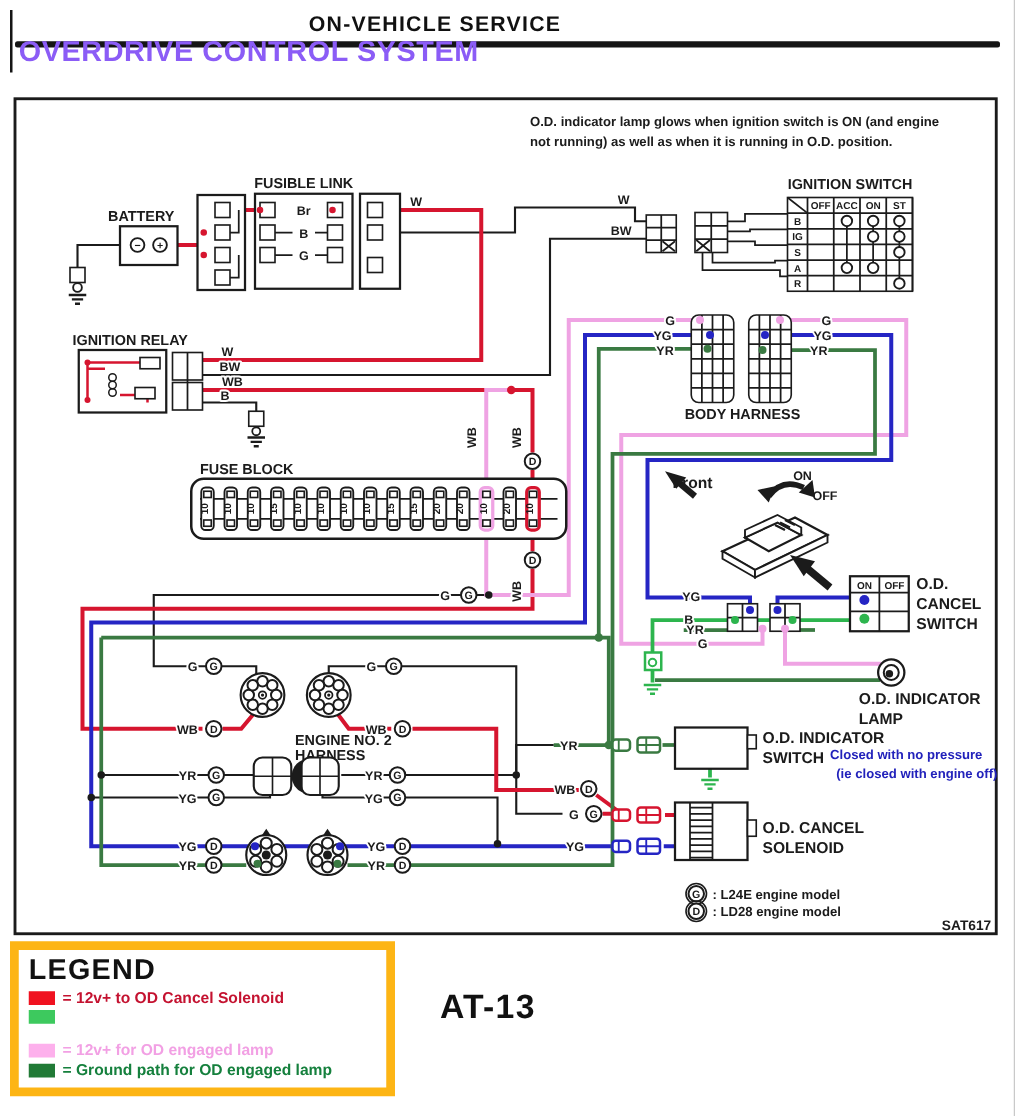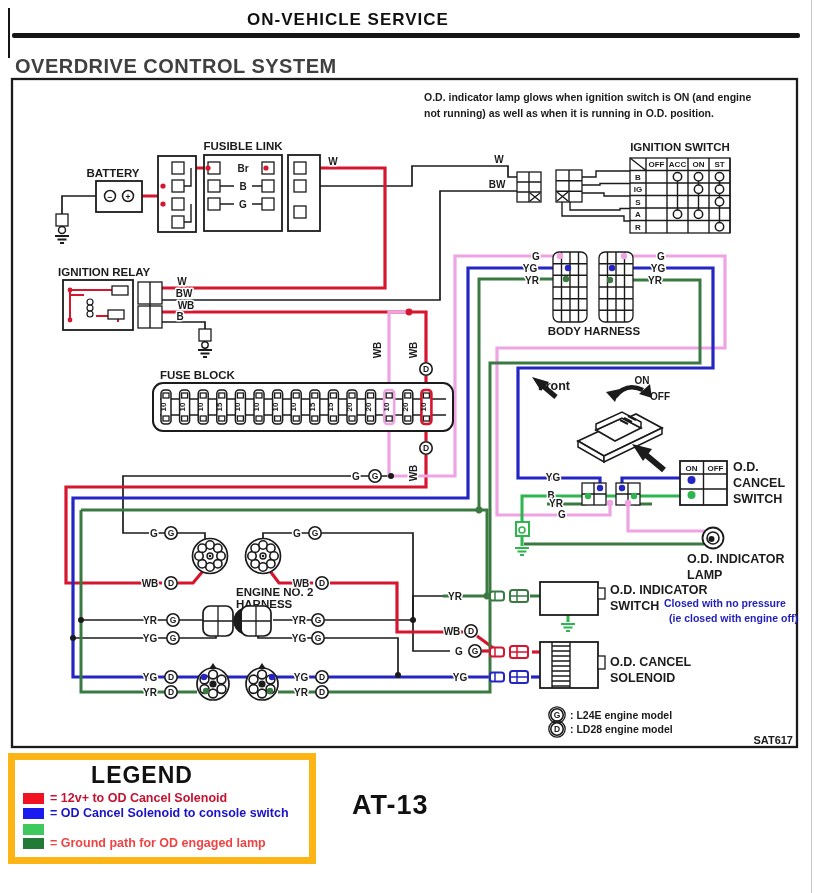--- a/index.html
+++ b/index.html
@@ -1,21 +1,21 @@
 <!DOCTYPE html>
 <html style="--black: #1b1b1b; --red: #d6152f; --blue: #2525c4; --green: #2db54e; --darkgreen: #3a7a42; --pink: #efa3e3; --legend_border: #fdb515;"><head>
 <meta charset="utf-8">
 <style>
   html,body{margin:0;padding:0;background:#fff;}
   body{width:815px;height:893px;position:relative;font-family:"Liberation Sans",sans-serif;overflow:hidden;}
   .hdr-title{position:absolute;top:10px;left:0;width:696px;text-align:center;font-weight:bold;font-size:17px;letter-spacing:1px;color:#111;}
   .hdr-rule{position:absolute;top:33px;left:12px;width:788px;height:5px;background:#151515;border-radius:2px;}
   .left-tick{position:absolute;top:8px;left:8px;width:2px;height:50px;background:#151515;}
   .right-edge{position:absolute;top:0;left:811px;width:1px;height:893px;background:#c9c9c9;}
-  .sec-title{position:absolute;top:55px;left:15px;font-weight:bold;font-size:20px;letter-spacing:0.5px;color:#404040;}
+  .sec-title{position:absolute;top:28px;left:15px;font-weight:bold;font-size:23px;letter-spacing:0.5px;color:#8b5cf6;}
   svg{position:absolute;top:0;left:0;}
   
   .wk{stroke:var(--black);stroke-width:1.7;fill:none}
   .wk2{stroke:var(--black);stroke-width:1.4;fill:none}
   .wR{stroke:var(--red);stroke-width:3.2;fill:none}
   .wB{stroke:var(--blue);stroke-width:3.2;fill:none}
   .wG{stroke:var(--green);stroke-width:3;fill:none}
   .wD{stroke:var(--darkgreen);stroke-width:3;fill:none}
   .wP{stroke:var(--pink);stroke-width:3.2;fill:none}
   .box{fill:#fff;stroke:var(--black);stroke-width:1.8}
@@ -26,21 +26,21 @@
   .ct{font:bold 11.5px "Liberation Sans",sans-serif;fill:var(--black);text-anchor:middle}
   .ctl{font:bold 11.5px "Liberation Sans",sans-serif;fill:var(--black)}
   .bt{font:bold 12.5px "Liberation Sans",sans-serif;fill:var(--black)}
   .note{font:bold 10.5px "Liberation Sans",sans-serif;fill:var(--black)}
   .bluenote{font:bold 10.5px "Liberation Sans",sans-serif;fill:#2222bb}
   .small{font:bold 8px "Liberation Sans",sans-serif;fill:var(--black);text-anchor:middle}
   .sat{font:bold 11px "Liberation Sans",sans-serif;fill:var(--black);text-anchor:end}
   .dk{fill:var(--black)} .dR{fill:var(--red)} .dB{fill:var(--blue)} .dG{fill:var(--green)} .dD{fill:var(--darkgreen)} .dP{fill:var(--pink)}
   
   .legend{position:absolute;left:8px;top:753px;width:278px;background:#fff;border:7px solid var(--legend_border);padding:2px 8px 6px 8px;}
-  .legend-title{font-weight:bold;font-size:23px;color:#111;text-align:center;margin:0 40px 2px 0;letter-spacing:1px;}
+  .legend-title{font-weight:bold;font-size:23px;color:#111;text-align:left;margin:0 40px 2px 0;letter-spacing:1px;}
   .lg-row{display:flex;align-items:flex-start;gap:6px;margin:1px 0;}
   .lg-sw{flex:0 0 21px;height:11px;margin-top:2px;}
   .lg-tx{font-weight:bold;font-size:12.5px;line-height:1.15;}
   .lg-gap{margin-top:14px;}
   .at13{position:absolute;left:352px;top:790px;font-weight:bold;font-size:27px;letter-spacing:1px;color:#111;}
 </style>
 </head>
 <body>
 
 <div class="hdr-title">ON-VEHICLE SERVICE</div>
@@ -540,26 +540,26 @@
 </svg>
 
 <div class="legend">
   <div class="legend-title">LEGEND</div>
   <div id="legend-items">
       <div class="lg-row">
         <span class="lg-sw" style="background: rgb(240, 18, 32);"></span>
         <span class="lg-tx" style="color: rgb(196, 18, 48);">= 12v+ to OD Cancel Solenoid</span>
       </div>
       <div class="lg-row">
-        <span class="lg-sw" style="background: rgb(27, 27, 239);"></span>
-        <span class="lg-tx" style="color: rgb(26, 18, 200);">= OD Cancel Solenoid to console switch</span>
+        <span class="lg-sw" style="background: rgb(61, 201, 94);"></span>
       </div>
-      <div class="lg-row">
-        <span class="lg-sw" style="background: rgb(61, 201, 94);"></span>
+      <div class="lg-row lg-gap">
+        <span class="lg-sw" style="background: rgb(253, 176, 236);"></span>
+        <span class="lg-tx" style="color: rgb(242, 160, 228);">= 12v+ for OD engaged lamp</span>
       </div>
       <div class="lg-row">
         <span class="lg-sw" style="background: rgb(33, 122, 54);"></span>
-        <span class="lg-tx" style="color: #ef4444;">= Ground path for OD engaged lamp</span>
+        <span class="lg-tx" style="color: #15803d;">= Ground path for OD engaged lamp</span>
       </div>
     </div>
 </div>
 
 <div class="at13">AT-13</div>
 
 </body></html>

